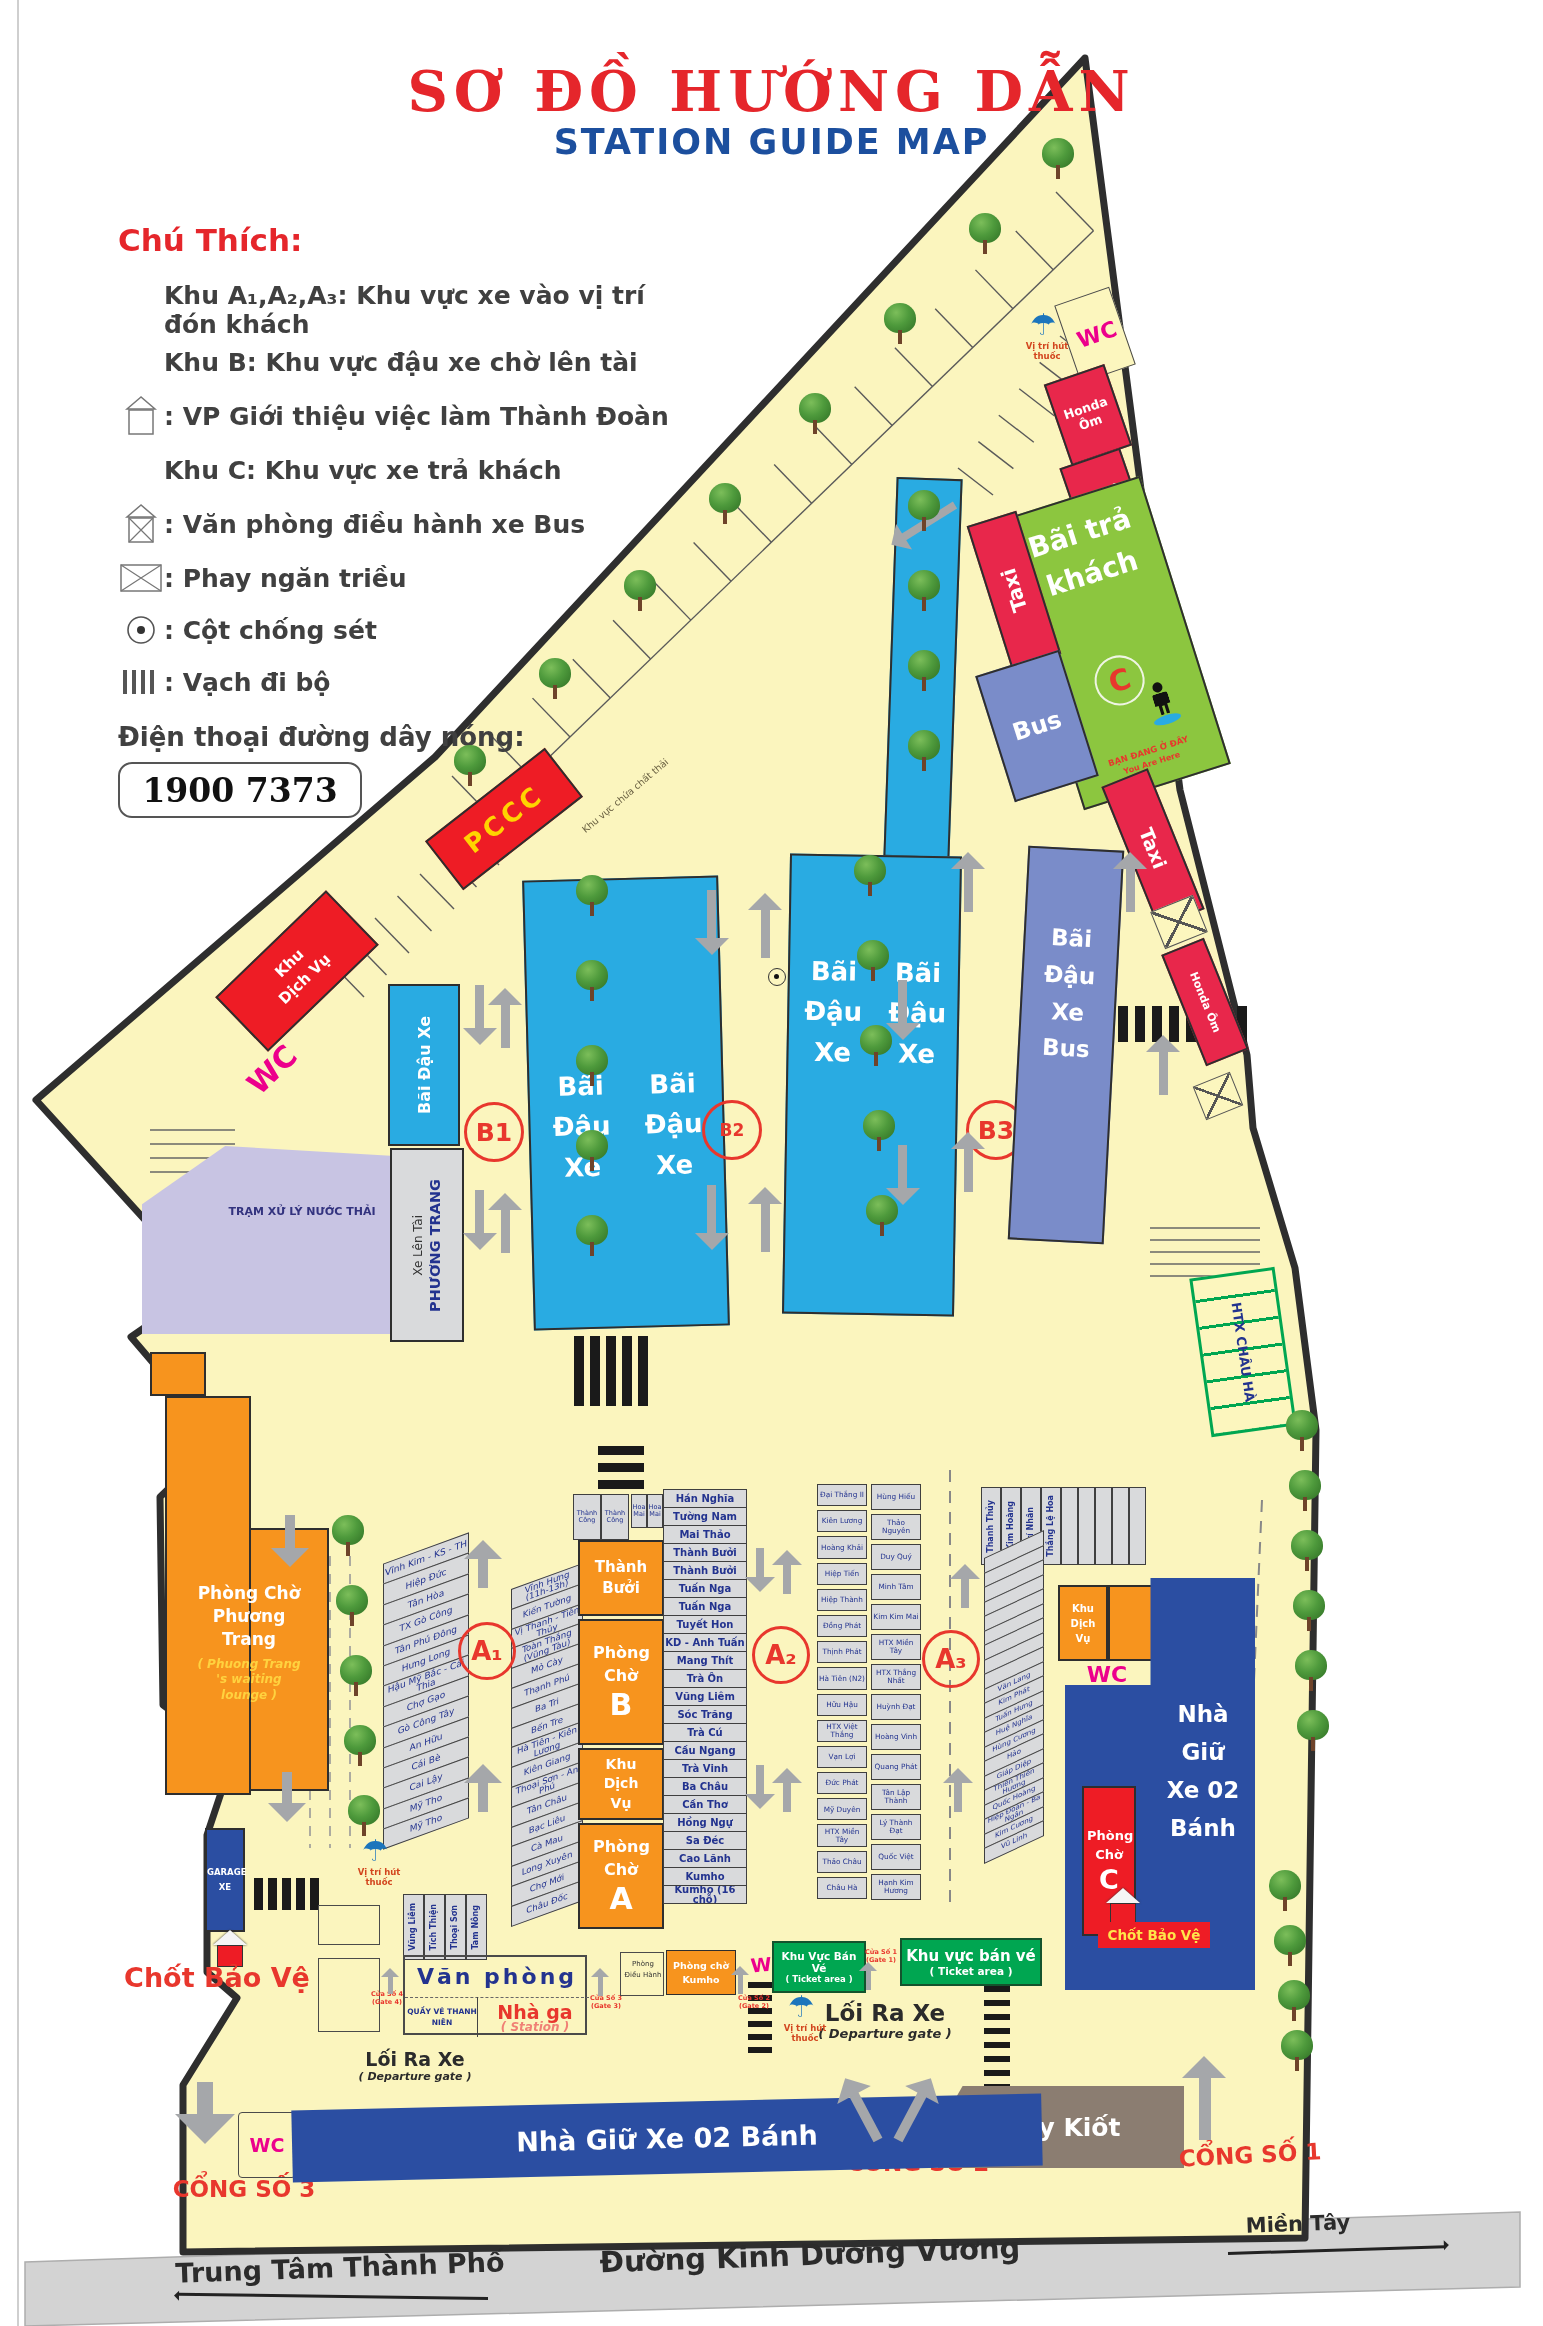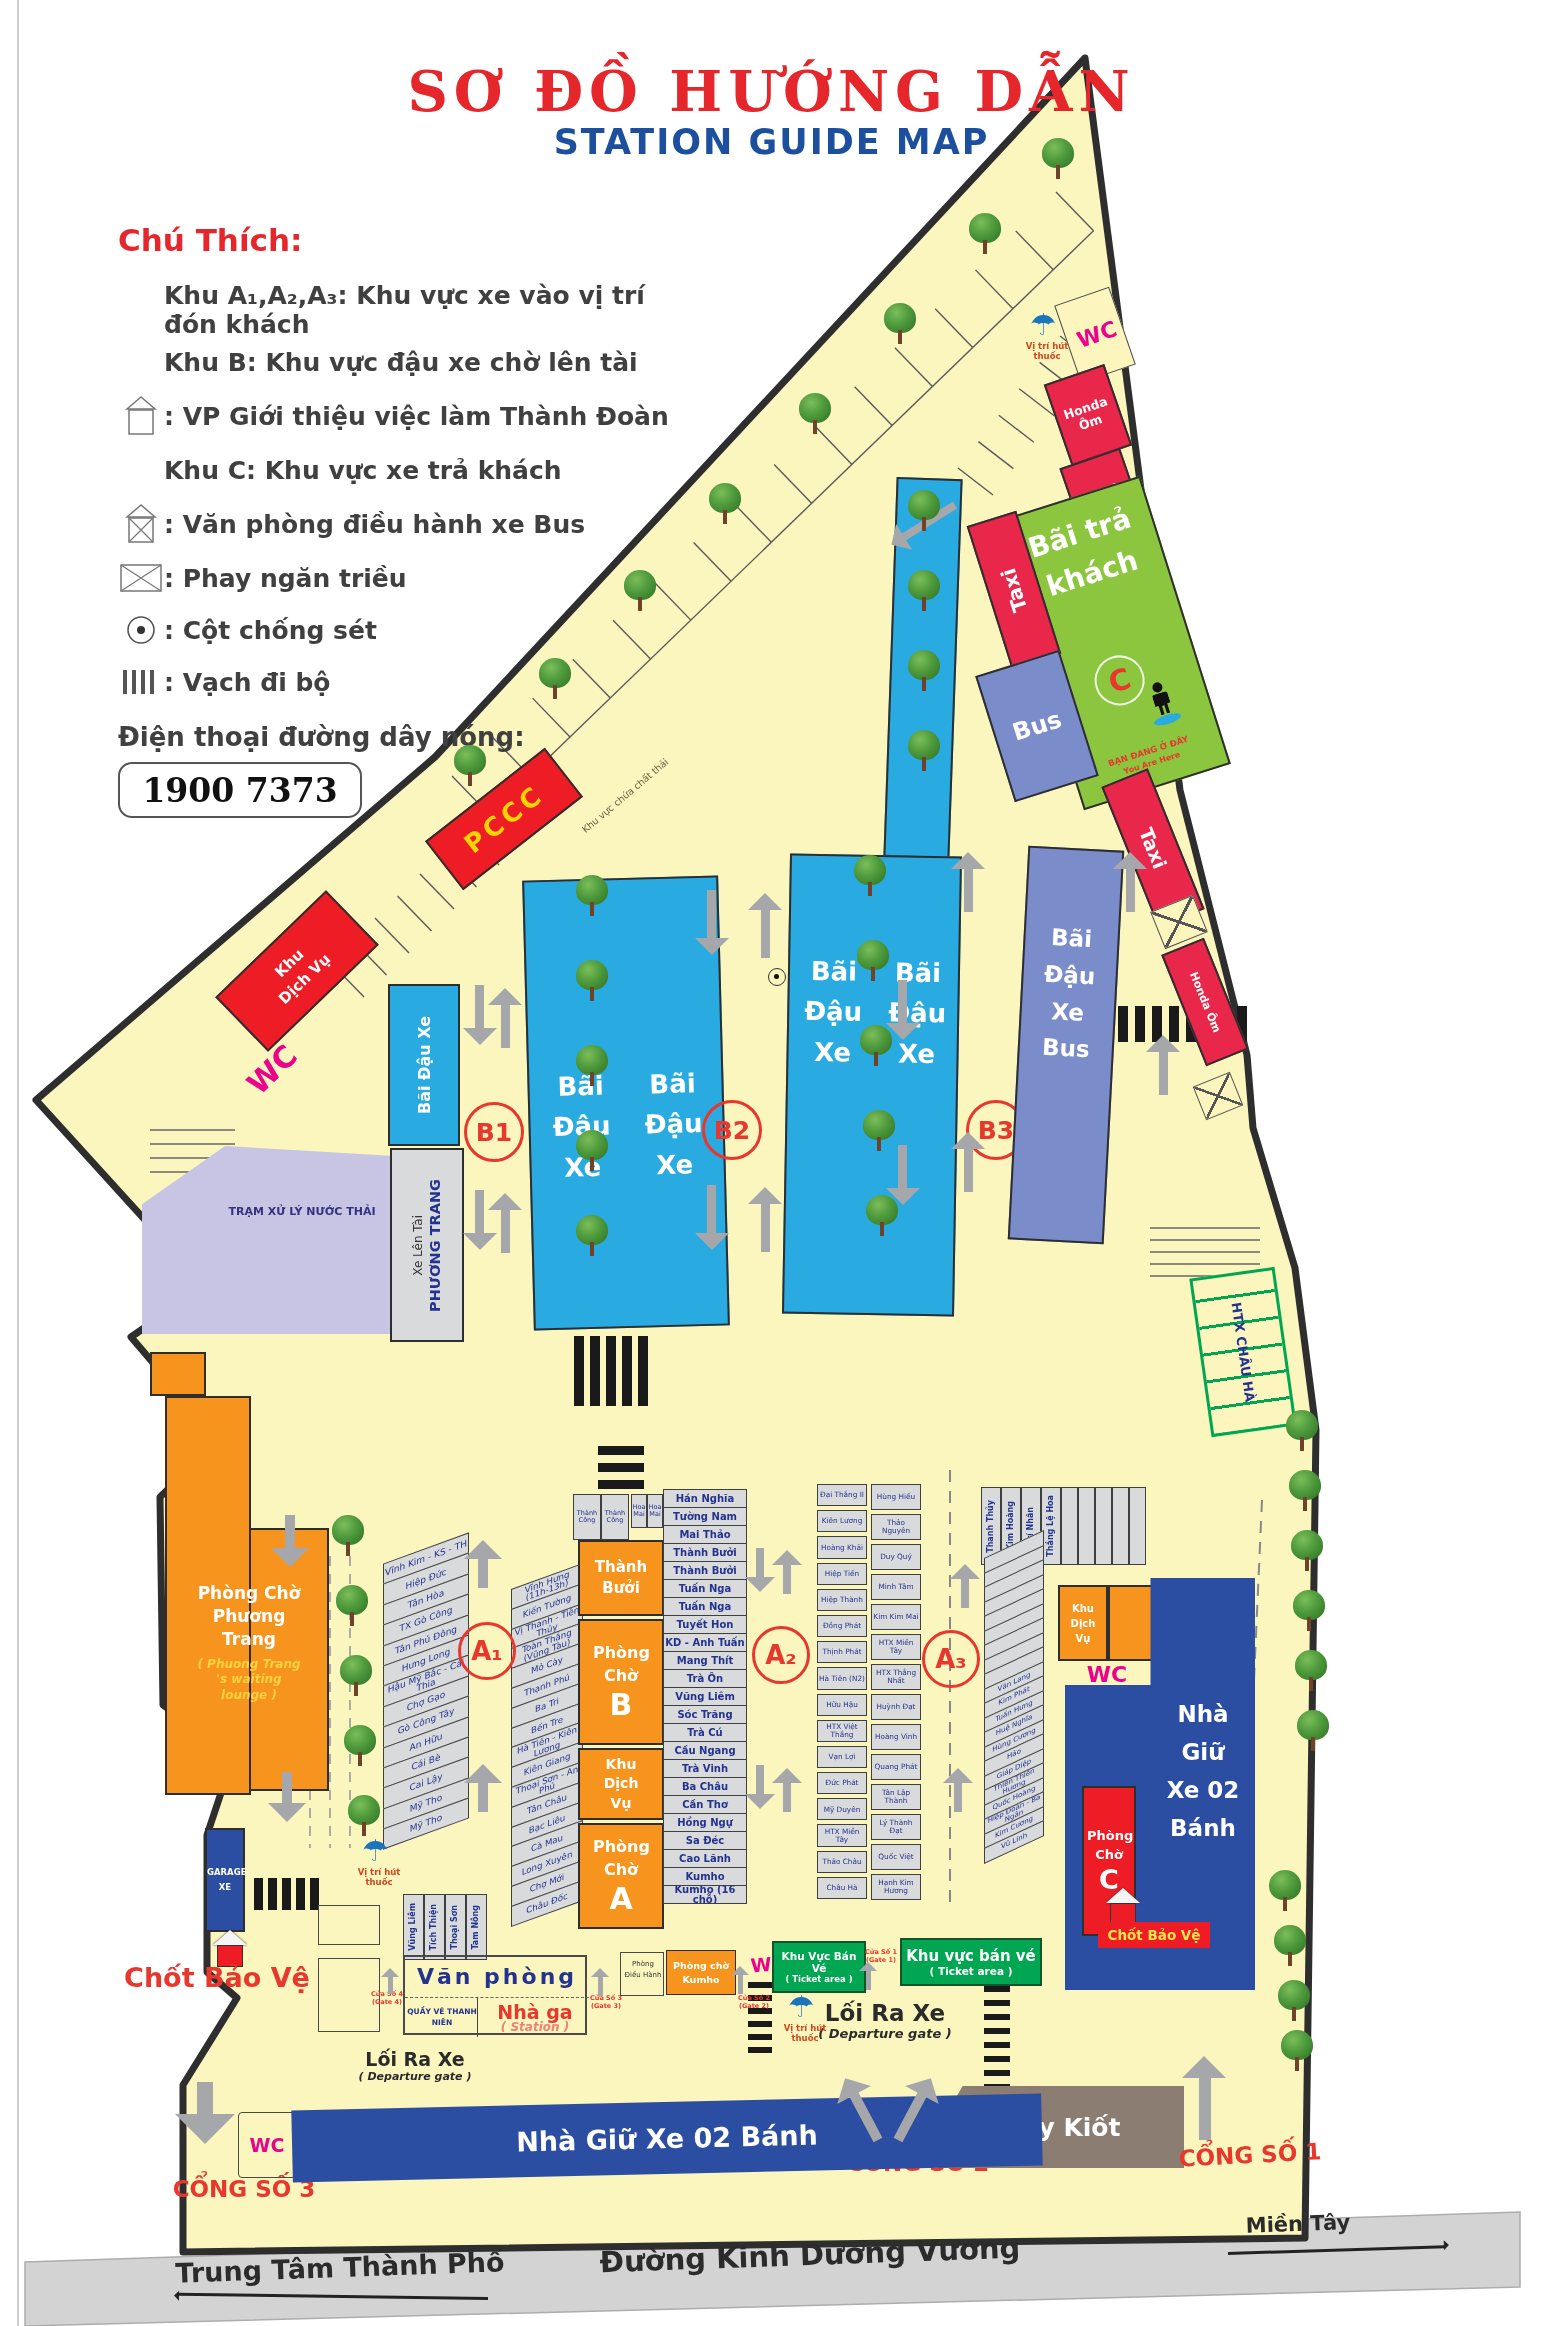--- a/index.html
+++ b/index.html
@@ -282,21 +282,21 @@
   </div>
   <div class="circleA" style="left:464px;top:1102px;width:54px;height:54px;">
       <span style="font-size:25px;">B1</span>
     </div>
 
   <div class="blk cyan" style="left:528px;top:878px;width:196px;height:450px;transform:rotate(-1.5deg);align-items:flex-start;">
     <div class="lbl" style="left:14px;top:185px;width:74px;font-size:26px;line-height:1.55;">Bãi Đậu Xe</div>
     <div class="lbl" style="left:106px;top:185px;width:74px;font-size:26px;line-height:1.55;">Bãi Đậu Xe</div>
   </div>
   <div class="circleA" style="left:702px;top:1100px;width:54px;height:54px;">
-      <span style="font-size:25px;">B2</span>
+      <span style="font-size:17px;">B2</span>
     </div>
 
   <div class="blk cyan" style="left:890px;top:478px;width:66px;height:380px;transform:rotate(2deg);"></div>
   <div class="blk cyan" style="left:786px;top:855px;width:172px;height:460px;transform:rotate(1deg);align-items:flex-start;">
     <div class="lbl" style="left:8px;top:95px;width:72px;font-size:26px;line-height:1.55;">Bãi Đậu Xe</div>
     <div class="lbl" style="left:92px;top:95px;width:72px;font-size:26px;line-height:1.55;">Bãi Đậu Xe</div>
   </div>
   <div class="circleA" style="left:966px;top:1100px;width:54px;height:54px;">
       <span style="font-size:25px;">B3</span>
     </div>

